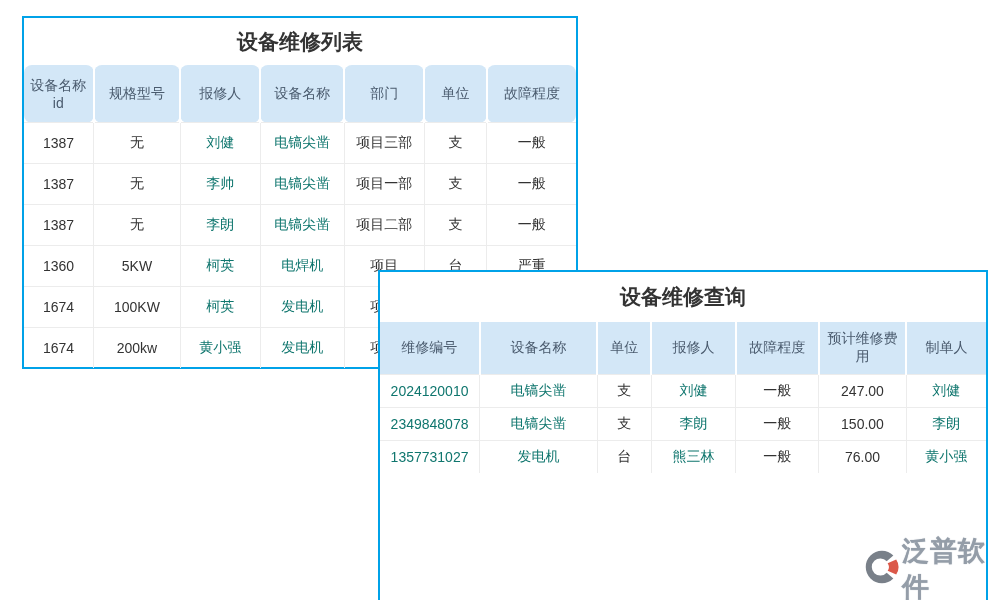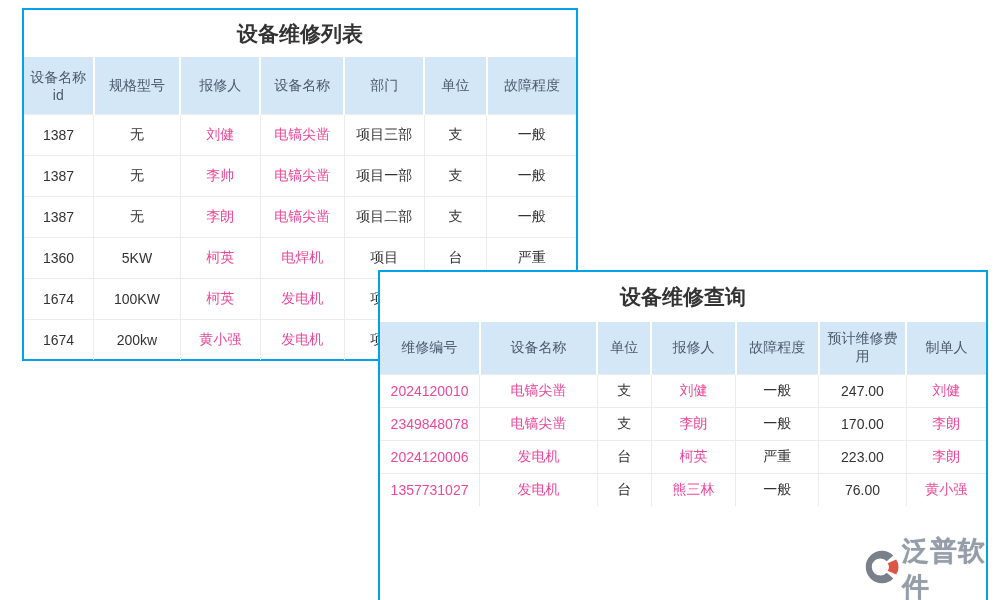--- a/index.html
+++ b/index.html
@@ -1,32 +1,32 @@
 <!DOCTYPE html>
 <html><head>
 <meta charset="utf-8">
 <style>
   html,body{margin:0;padding:0;width:1000px;height:600px;background:#ffffff;overflow:hidden;
     font-family:"Liberation Sans","DejaVu Sans",sans-serif;}
   .card{position:absolute;background:#ffffff;border:2px solid #00a2e8;box-sizing:border-box;}
-  #left-card{left:22px;top:8px;width:556px;height:353px;z-index:1;}
+  #left-card{left:22px;top:16px;width:556px;height:353px;z-index:1;}
   #right-card{left:378px;top:270px;width:610px;height:337px;z-index:2;}
   .card-title{text-align:center;font-weight:bold;color:#333333;}
   #left-card .card-title{font-size:21px;line-height:47px;height:47px;}
   #right-card .card-title{font-size:21px;line-height:50px;height:50px;}
   table.tbl{border-collapse:collapse;width:100%;table-layout:fixed;}
   .tbl th{background:#d3e7f7;color:#4a5b6e;font-weight:normal;font-size:14px;
     border-right:2px solid #ffffff;text-align:center;vertical-align:middle;padding:4px 2px;}
   .tbl th:last-child{border-right:none;}
   .tbl td{font-size:14px;color:#333333;text-align:center;vertical-align:middle;
     border-right:1px solid #ececec;border-top:1px solid #ececec;padding:0 2px;
     overflow:hidden;white-space:nowrap;}
   .tbl td:last-child{border-right:none;}
-  .tbl td.link{color:#ec4899;cursor:pointer;}
-  #left-card th{height:49px;}
+  .tbl td.link{color:#0f766e;cursor:pointer;}
+  #left-card th{height:49px;border-radius:8px;}
   #left-card td{height:40px;}
   #right-card th{height:44px;}
   #right-card td{height:32px;}
   
   .left-tbl th:nth-child(1){width:12.6%}.left-tbl th:nth-child(2){width:15.8%}
   .left-tbl th:nth-child(3){width:14.4%}.left-tbl th:nth-child(4){width:15.3%}
   .left-tbl th:nth-child(5){width:14.4%}.left-tbl th:nth-child(6){width:11.1%}
   .left-tbl th:nth-child(7){width:16.4%}
   
   .right-tbl th:nth-child(1){width:16.7%}.right-tbl th:nth-child(2){width:19.7%}
@@ -138,30 +138,21 @@
           <td class="">一般</td>
           <td class="">247.00</td>
           <td class="link">刘健</td>
         </tr>
         <tr>
           <td class="link">2349848078</td>
           <td class="link">电镐尖凿</td>
           <td class="">支</td>
           <td class="link">李朗</td>
           <td class="">一般</td>
-          <td class="">170.00</td>
-          <td class="link">李朗</td>
-        </tr>
-        <tr>
-          <td class="link">2024120006</td>
-          <td class="link">发电机</td>
-          <td class="">台</td>
-          <td class="link">柯英</td>
-          <td class="">严重</td>
-          <td class="">223.00</td>
+          <td class="">150.00</td>
           <td class="link">李朗</td>
         </tr>
         <tr>
           <td class="link">1357731027</td>
           <td class="link">发电机</td>
           <td class="">台</td>
           <td class="link">熊三林</td>
           <td class="">一般</td>
           <td class="">76.00</td>
           <td class="link">黄小强</td>

